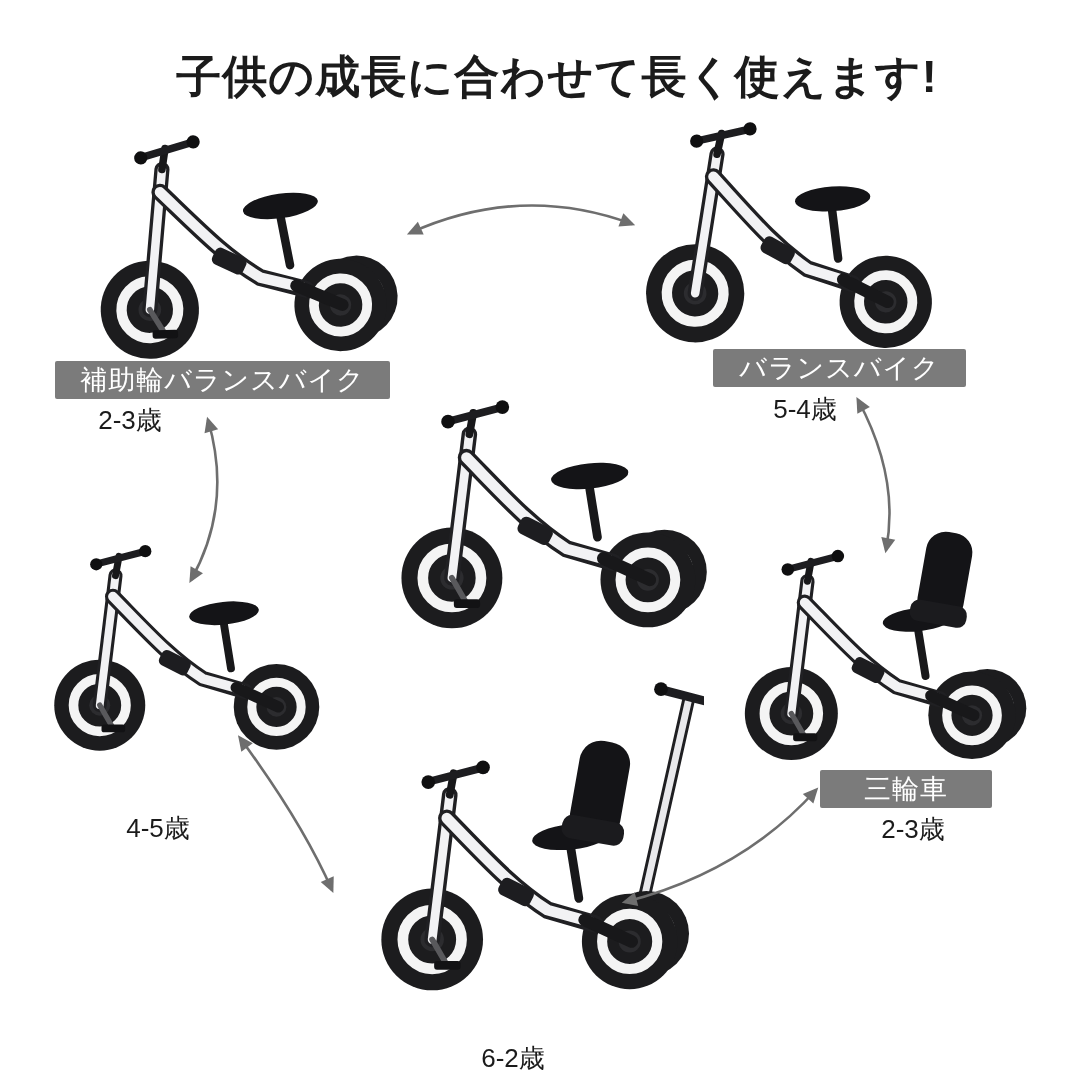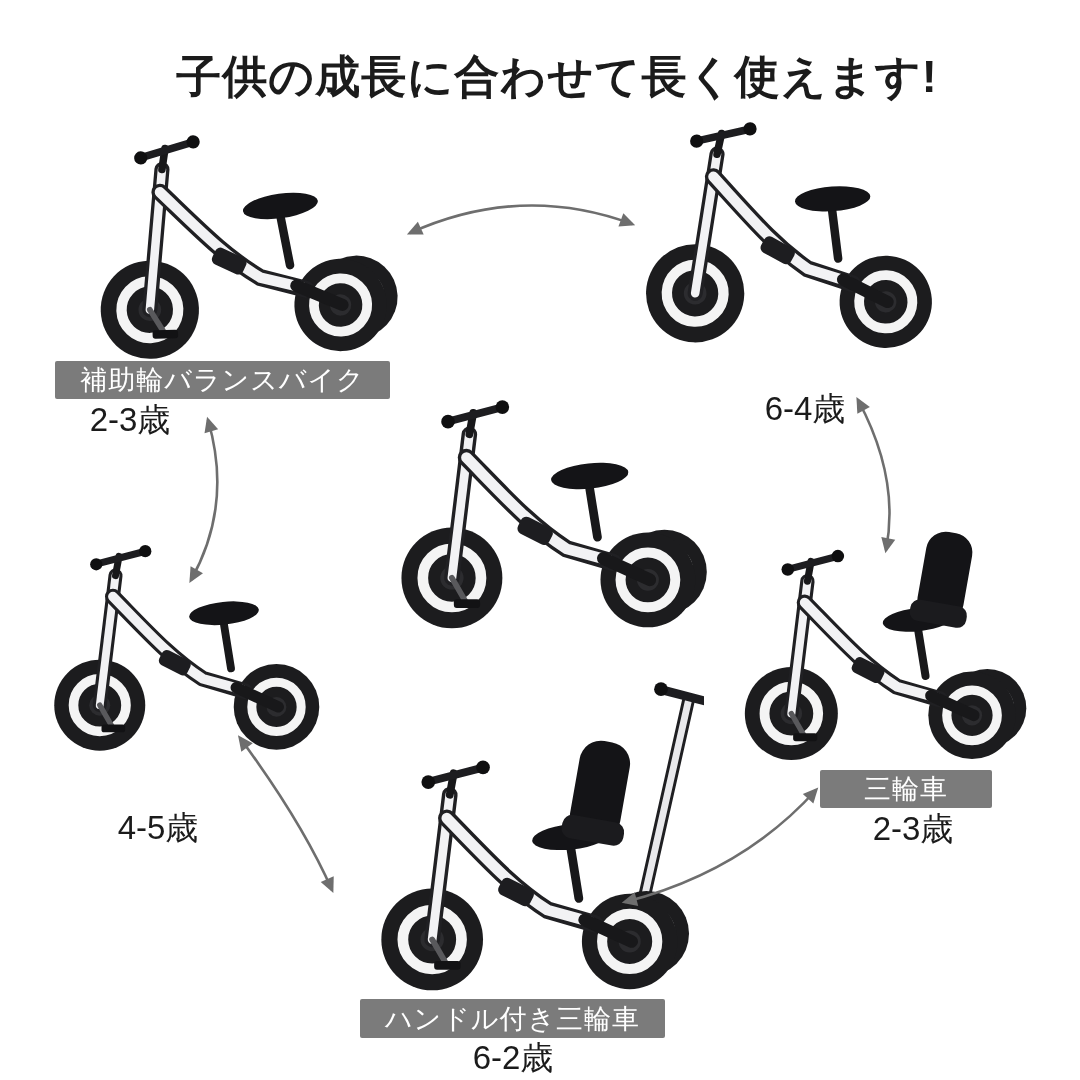--- a/index.html
+++ b/index.html
@@ -28,21 +28,21 @@
   .bike{position:absolute;}
   .bike svg{width:100%;height:100%;display:block;}
   .mode-label{
     position:absolute;height:38px;
     background:var(--label-bg);color:var(--label-text);
     display:flex;align-items:center;justify-content:center;
     font-size:27px;letter-spacing:1px;border-radius:2px;
   }
   .age-label{
     position:absolute;height:36px;
-    font-size:33px;color:var(--ink);text-align:center;line-height:36px;
+    font-size:26px;color:var(--ink);text-align:center;line-height:36px;
   }
   .arrows{
     position:absolute;left:0;top:0;width:1080px;height:1080px;pointer-events:none;
   }
   .arrows path.arrow{
     stroke:var(--arrow);stroke-width:2.6;fill:none;
     marker-start:url(#ah);marker-end:url(#ah);
   }
 </style>
 </head>
@@ -153,32 +153,32 @@
         <use href="#seat-backrest" transform="translate(244,96) rotate(10)"></use>
       </g>
     </svg>
   </div>
 
   <div class="mode-label" style="left:55px;top:361px;width:335px">
     <span>補助輪バランスバイク</span>
   </div>
   <div class="age-label" style="left:75px;top:402px;width:110px">2-3歳</div>
 
-  <div class="age-label" style="left:750px;top:391px;width:110px">6-4歳</div>
+  <div class="mode-label" style="left:713px;top:349px;width:253px">
+    <span>バランスバイク</span>
+  </div>
+  <div class="age-label" style="left:750px;top:391px;width:110px">5-4歳</div>
 
   <div class="age-label" style="left:103px;top:810px;width:110px">4-5歳</div>
 
   <div class="mode-label" style="left:820px;top:770px;width:172px">
     <span>三輪車</span>
   </div>
   <div class="age-label" style="left:858px;top:811px;width:110px">2-3歳</div>
 
-  <div class="mode-label" style="left:360px;top:999px;width:305px;height:39px">
-    <span>ハンドル付き三輪車</span>
-  </div>
   <div class="age-label" style="left:458px;top:1040px;width:110px">6-2歳</div>
 
   <svg class="arrows" viewBox="0 0 1080 1080">
     <defs>
       <marker id="ah" viewBox="0 0 10 10" refX="7.5" refY="5" markerWidth="6.5" markerHeight="6.5" orient="auto-start-reverse">
         <path d="M0.5,0.8 L9.5,5 L0.5,9.2 z" fill="#6e6e6e"></path>
       </marker>
     </defs>
     <path class="arrow" d="M410,233 Q521,183 632,224"></path>
     <path class="arrow" d="M208,420 Q233,505 191,580"></path>

